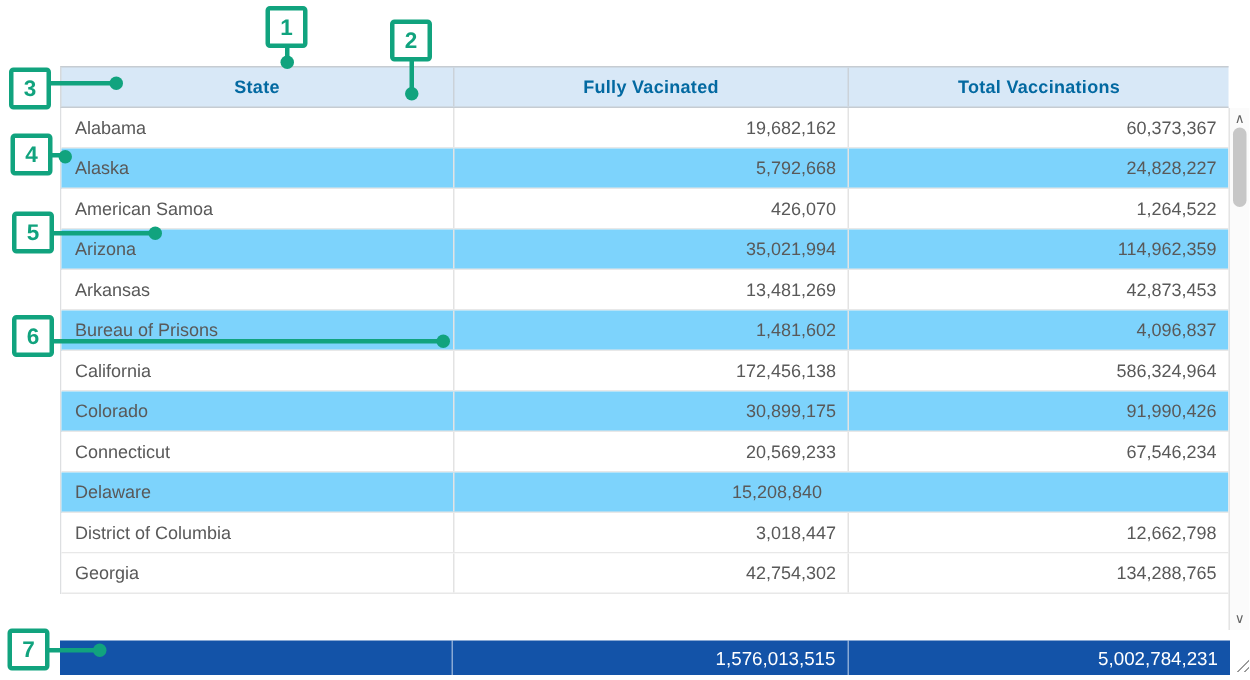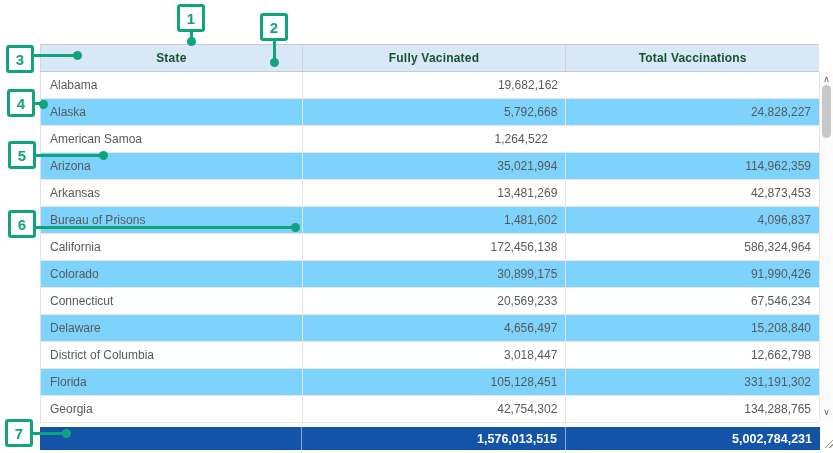--- a/index.html
+++ b/index.html
@@ -12,21 +12,21 @@
   
   .table-area { position: absolute; left: 40px; top: 44px; width: 779px; }
   .thead {
     display: flex; height: 28px; box-sizing: border-box;
     background: #D8E8F7;
     border-top: 1px solid #C6CCD2; border-bottom: 1px solid #C6CCD2;
     border-left: 1px solid #D6D9DC;
   }
   .th {
     box-sizing: border-box; display: flex; align-items: center; justify-content: center;
-    font-size: 12px; font-weight: bold; color: #14532d; letter-spacing: .2px;
+    font-size: 12px; font-weight: bold; color: #0369a1; letter-spacing: .2px;
   }
   .th + .th { border-left: 1px solid #CBD2D9; }
   .c1 { width: 261px; }
   .c2 { width: 264px; }
   .c3 { width: 254px; }
 
   .tbody { border-left: 1px solid #DDDFE1; }
   .tr {
     display: flex; height: 27px; box-sizing: border-box;
     background: #ffffff; border-bottom: 1px solid #E8E8E8;
@@ -56,21 +56,21 @@
     background: #C7C7C7; border-radius: 5px;
   }
 
   
   .total-row {
     position: absolute; left: 40px; top: 427px; width: 780px; height: 23px;
     background: #1353A8; display: flex;
   }
   .total-cell {
     box-sizing: border-box; display: flex; align-items: center; justify-content: flex-end;
-    padding-right: 8px; font-size: 12.5px; font-weight: bold; color: #ffffff; white-space: nowrap;
+    padding-right: 8px; font-size: 12.5px; font-weight: normal; color: #ffffff; white-space: nowrap;
   }
   .total-cell + .total-cell { border-left: 1px solid rgba(255,255,255,0.5); }
   .tc1 { width: 261px; }
   .tc2 { width: 264px; }
   .tc3 { width: 255px; }
 
   .resize-grip {
     position: absolute; left: 823px; top: 438px; width: 10px; height: 10px;
     background: repeating-linear-gradient(-45deg, transparent 0 2px, #9B9B9B 2px 3px);
     clip-path: polygon(100% 0, 100% 100%, 0 100%);
@@ -102,28 +102,30 @@
 <div class="table-area">
   <div class="thead">
     <div class="th c1">State</div>
     <div class="th c2">Fully Vacinated</div>
     <div class="th c3">Total Vaccinations</div>
   </div>
   <div class="tbody">
     <div class="tr">
       <div class="td state c1">Alabama</div>
       <div class="td num c2">19,682,162</div>
+      <div class="td num c3">60,373,367</div>
     </div>
     <div class="tr alt">
       <div class="td state c1">Alaska</div>
       <div class="td num c2">5,792,668</div>
       <div class="td num c3">24,828,227</div>
     </div>
     <div class="tr">
       <div class="td state c1">American Samoa</div>
+      <div class="td num c2">426,070</div>
       <div class="td num c3">1,264,522</div>
     </div>
     <div class="tr alt">
       <div class="td state c1">Arizona</div>
       <div class="td num c2">35,021,994</div>
       <div class="td num c3">114,962,359</div>
     </div>
     <div class="tr">
       <div class="td state c1">Arkansas</div>
       <div class="td num c2">13,481,269</div>
@@ -144,32 +146,26 @@
       <div class="td num c2">30,899,175</div>
       <div class="td num c3">91,990,426</div>
     </div>
     <div class="tr">
       <div class="td state c1">Connecticut</div>
       <div class="td num c2">20,569,233</div>
       <div class="td num c3">67,546,234</div>
     </div>
     <div class="tr alt">
       <div class="td state c1">Delaware</div>
-      <div class="td num c2">4,656,497</div>
       <div class="td num c3">15,208,840</div>
     </div>
     <div class="tr">
       <div class="td state c1">District of Columbia</div>
       <div class="td num c2">3,018,447</div>
       <div class="td num c3">12,662,798</div>
-    </div>
-    <div class="tr alt">
-      <div class="td state c1">Florida</div>
-      <div class="td num c2">105,128,451</div>
-      <div class="td num c3">331,191,302</div>
     </div>
     <div class="tr">
       <div class="td state c1">Georgia</div>
       <div class="td num c2">42,754,302</div>
       <div class="td num c3">134,288,765</div>
     </div>
   </div>
 </div>
 
 <div class="scrollbar">

